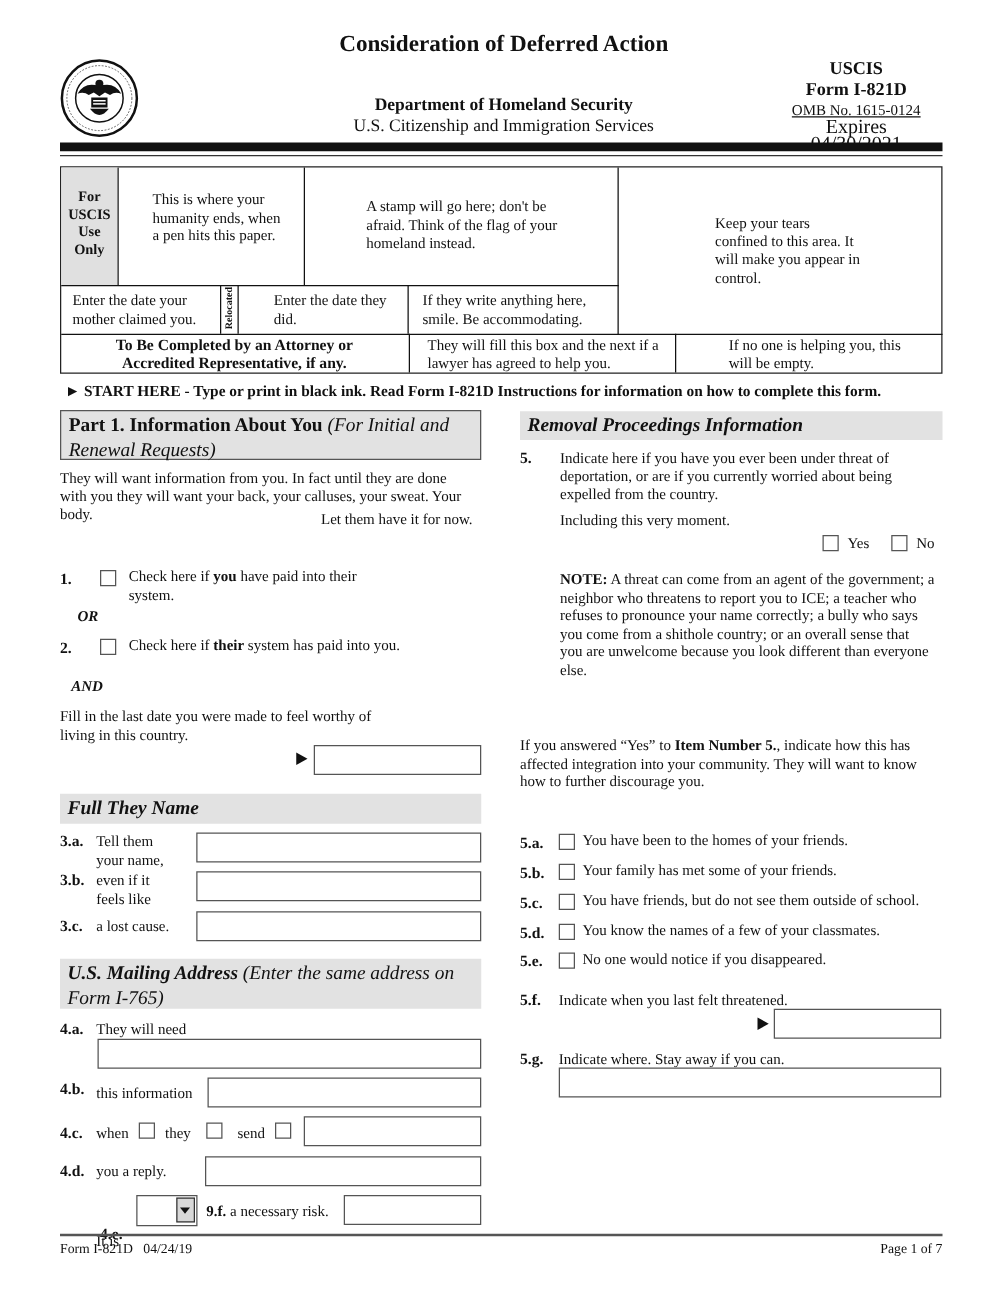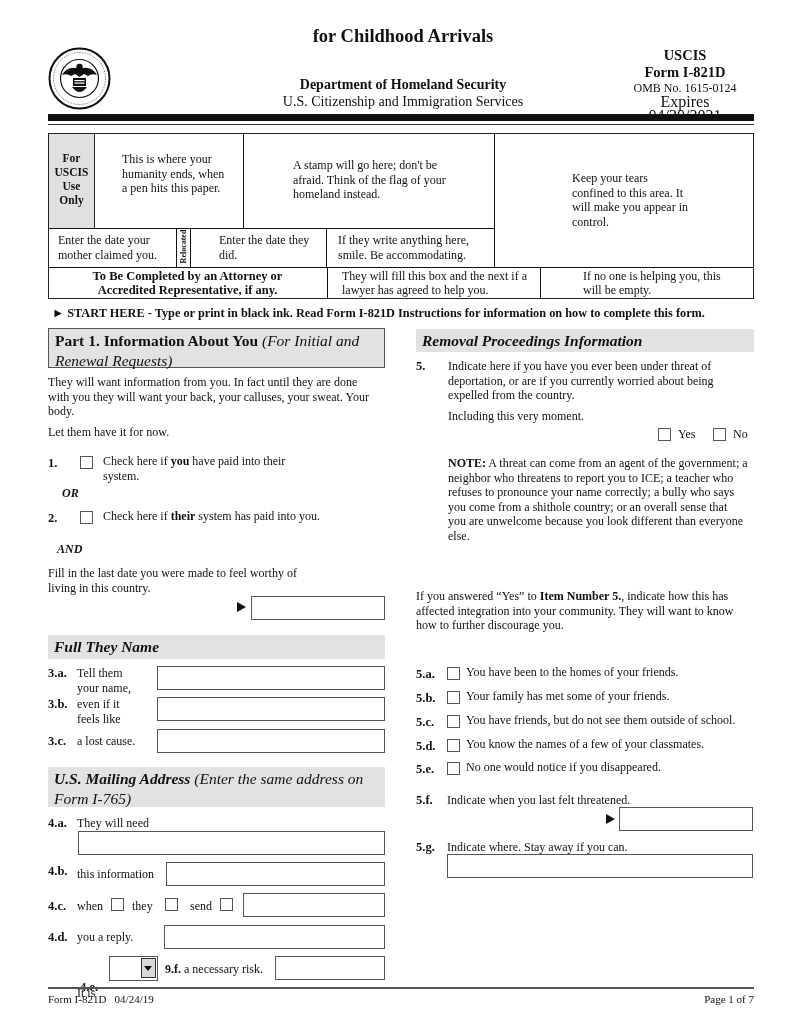--- a/index.html
+++ b/index.html
@@ -28,29 +28,29 @@
     <path d="M14 28 Q20 18 31.5 22 Q43 18 49 28 Q44 26 40 29 L36 27 L31.5 30 L27 27 L23 29 Q19 26 14 28 Z" fill="#111"></path>
     <circle cx="31.5" cy="20" r="3.2" fill="#111"></circle>
     <rect x="25" y="31" width="13" height="8" fill="#111"></rect>
     <rect x="26.5" y="33" width="10" height="1.2" fill="#fff"></rect>
     <rect x="26.5" y="35.5" width="10" height="1.2" fill="#fff"></rect>
     <path d="M24 40 Q31.5 50 39 40 Z" fill="#111"></path>
   </svg>
 </div>
 
 <div class="abs b" style="left:200px;top:25px;width:406px;text-align:center;font-size:18.5px;line-height:22px;">
-  <div>for Childhood Arrivals</div>
+  <div>Consideration of Deferred Action</div>
 </div>
 <div class="abs b" style="left:200px;top:77px;width:406px;text-align:center;font-size:14px;">Department of Homeland Security</div>
 <div class="abs" style="left:200px;top:94px;width:406px;text-align:center;font-size:14px;">U.S. Citizenship and Immigration Services</div>
 
 <div class="abs" style="left:630px;top:47px;width:110px;text-align:center;">
   <div class="b" style="font-size:14.5px;line-height:17px;">USCIS</div>
   <div class="b" style="font-size:14.5px;line-height:17px;">Form I-821D</div>
-  <div style="font-size:12px;line-height:14px;">OMB No. 1615-0124</div>
+  <div style="font-size:12px;line-height:14px;text-decoration:underline;">OMB No. 1615-0124</div>
   <div style="font-size:16px;line-height:14px;">Expires 04/30/2021</div>
 </div>
 
 <div class="line" style="left:48px;top:114px;width:706px;height:7px;"></div>
 <div class="line" style="left:48px;top:124px;width:706px;height:1px;background:#333;"></div>
 
 <div class="abs" style="left:48px;top:133px;width:706px;height:166px;border:1.5px solid #222;box-sizing:border-box;"></div>
 
 <div class="cell b" style="left:49px;top:134px;width:46px;height:94px;background:#e0e0e0;border-right:1px solid #222;text-align:center;font-size:11.5px;line-height:14px;padding-top:17px;">
   <div>For</div>
@@ -79,21 +79,21 @@
 <div class="cell t" style="left:342px;top:269px;width:185px;line-height:14px;">They will fill this box and the next if a lawyer has agreed to help you.</div>
 <div class="line" style="left:540px;top:267px;width:1px;height:31px;"></div>
 <div class="cell t" style="left:583px;top:269px;width:150px;line-height:14px;">If no one is helping you, this will be empty.</div>
 
 <div class="abs b" style="left:52px;top:306px;width:710px;font-size:12.3px;white-space:nowrap;">► START HERE - Type or print in black ink.  Read Form I-821D Instructions for information on how to complete this form.</div>
 
 <div class="sect" style="left:48px;top:328px;width:337px;height:40px;border:1px solid #555;">
   <span class="b">Part 1.  Information About You</span><span class="i"> (For Initial and Renewal Requests)</span>
 </div>
 <div class="abs t" style="left:48px;top:375px;width:330px;">They will want information from you. In fact until they are done with you they will want your back, your calluses, your sweat. Your body.</div>
-<div class="abs t" style="left:48px;top:425px;width:330px;">Let them have it for now.</div>
+<div class="abs t" style="left:48px;top:408px;width:330px;text-align:right;">Let them have it for now.</div>
 
 <div class="num" style="left:48px;top:456px;">1.</div>
 <div class="chk" style="left:80px;top:456px;"></div>
 <div class="abs t" style="left:103px;top:454px;width:220px;">
   <span>Check here if </span><b>you</b><span> have paid into their system.</span>
 </div>
 <div class="abs b i t" style="left:62px;top:486px;">OR</div>
 
 <div class="num" style="left:48px;top:511px;">2.</div>
 <div class="chk" style="left:80px;top:511px;"></div>

